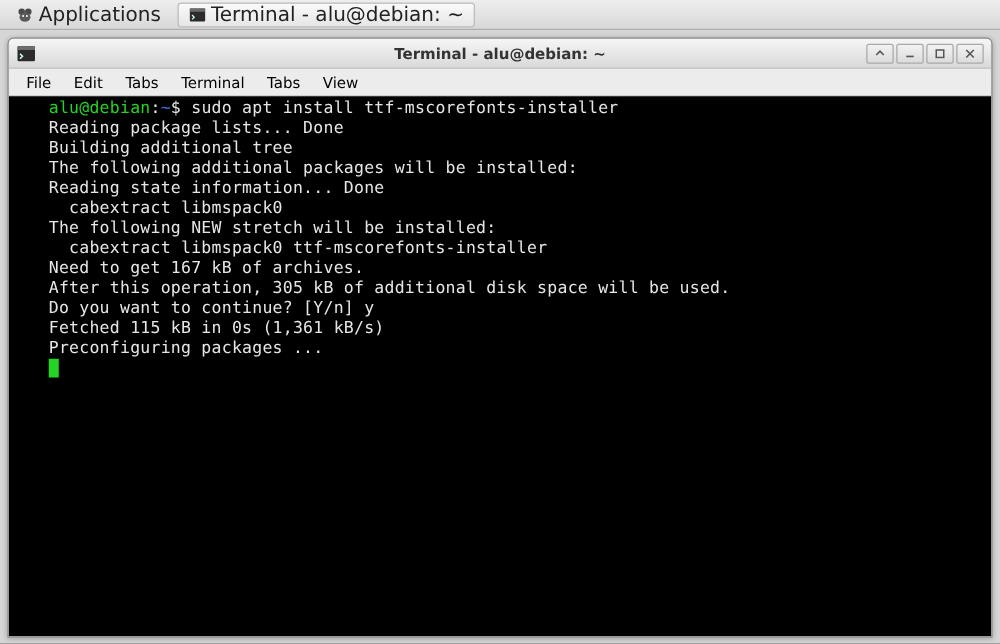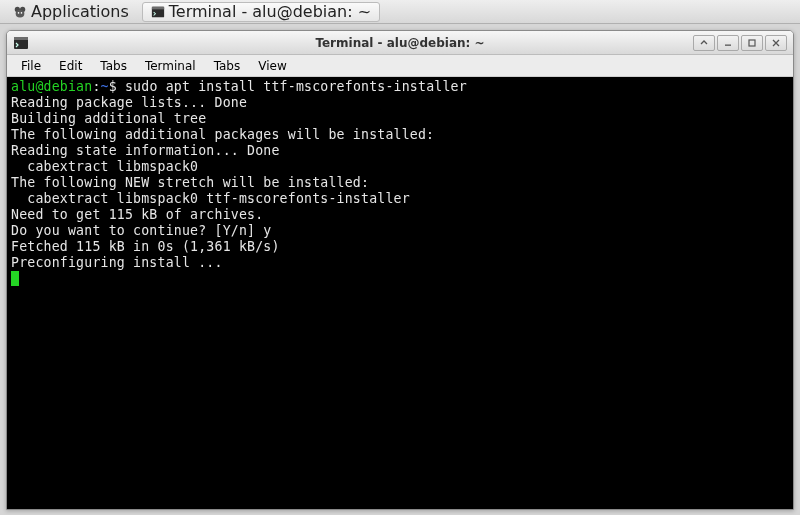--- a/index.html
+++ b/index.html
@@ -101,21 +101,21 @@
     color: #fff;
     font-family: "DejaVu Sans Mono","Liberation Mono","Courier New",monospace;
     font-size: 13.2px;
     line-height: 16px;
     padding: 2px 4px 4px 4px;
     height: 432px;
     white-space: pre-wrap;
     word-break: break-all;
     letter-spacing: 0.2px;
   }
-  .term-line { display: block; }
+  .term-line { display: block; margin-left: 28px; }
   .term-green { color: #24d424; }
   .term-blue  { color: #3d6fe0; }
   .term-white { color: #e6e6e6; }
   .cursor {
     display: inline-block;
     width: 8px; height: 15px;
     background: #24d424;
     vertical-align: -2px;
   }
 </style>
@@ -190,18 +190,19 @@
     <div class="menu-item">View</div>
   </div>
 
   <div class="terminal-body"><span class="term-line"><span class="term-green">alu@debian</span><span class="term-white">:</span><span class="term-blue">~</span><span class="term-white">$ </span><span class="term-white">sudo apt install ttf-mscorefonts-installer</span></span><span id="out-lines"><span class="term-line term-white">Reading package lists... Done
 </span><span class="term-line term-white">Building additional tree
 </span><span class="term-line term-white">The following additional packages will be installed:
 </span><span class="term-line term-white">Reading state information... Done
 </span><span class="term-line term-white">  cabextract libmspack0
 </span><span class="term-line term-white">The following NEW stretch will be installed:
 </span><span class="term-line term-white">  cabextract libmspack0 ttf-mscorefonts-installer
-</span><span class="term-line term-white">Need to get 115 kB of archives.
+</span><span class="term-line term-white">Need to get 167 kB of archives.
+</span><span class="term-line term-white">After this operation, 305 kB of additional disk space will be used.
 </span><span class="term-line term-white">Do you want to continue? [Y/n] y
 </span><span class="term-line term-white">Fetched 115 kB in 0s (1,361 kB/s)
-</span><span class="term-line term-white">Preconfiguring install ...
+</span><span class="term-line term-white">Preconfiguring packages ...
 </span></span><span class="term-line"><span class="cursor"></span></span></div>
 </div>
 
 </body></html>

